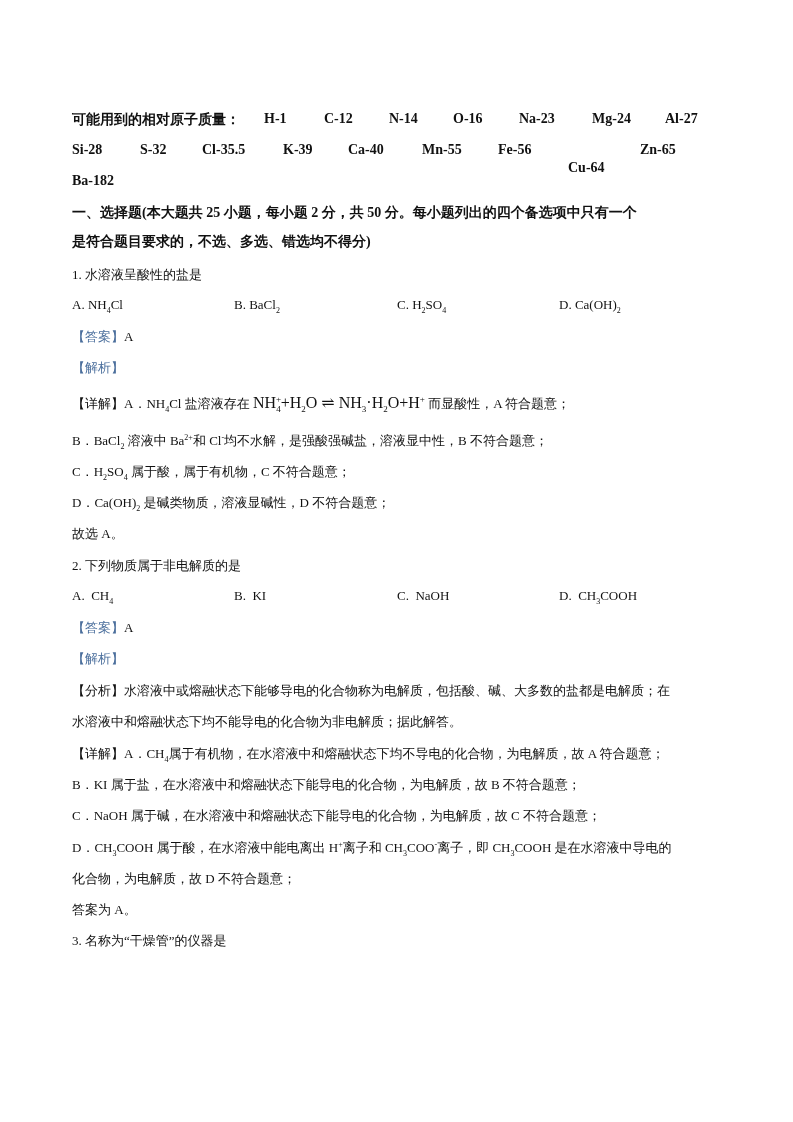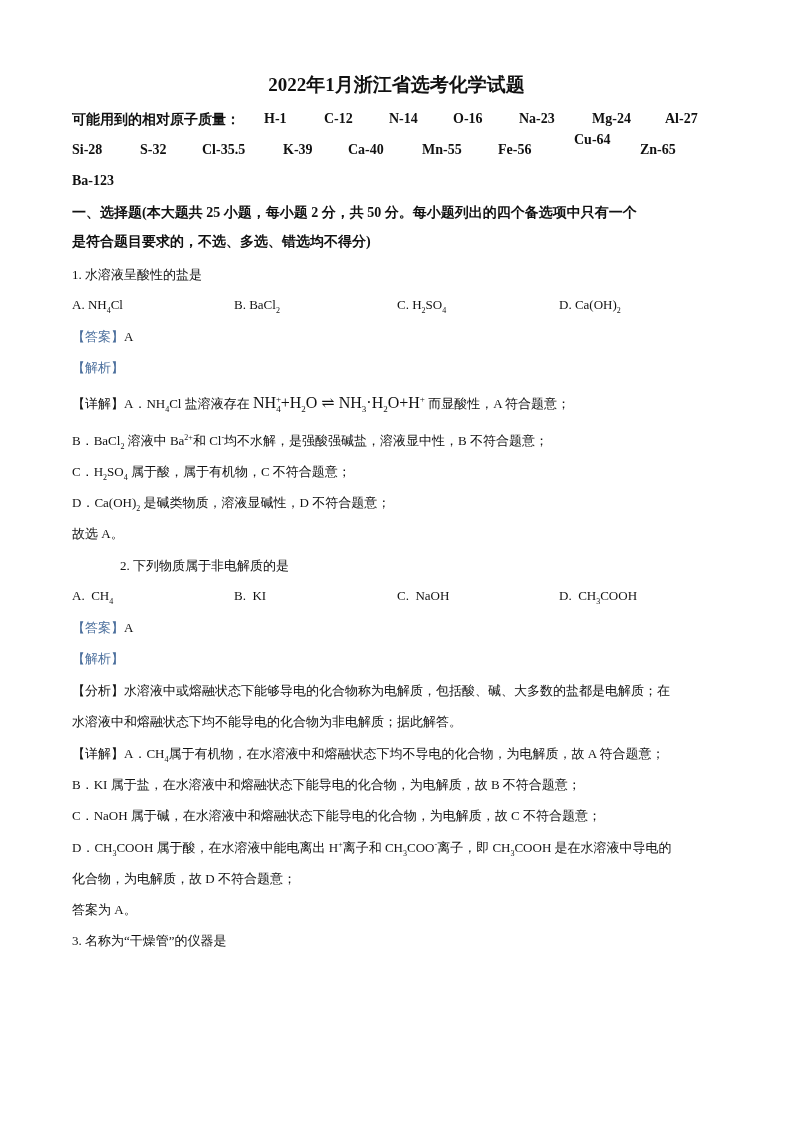--- a/index.html
+++ b/index.html
@@ -15,43 +15,42 @@
   .tag-blue { color: #4a6e9c; }
   sub, sup { font-size: 8px; line-height: 0; }
   .eq { font-size: 16px; }
   .eq sub, .eq sup { font-size: 9px; }
 </style>
 </head>
 <body>
 
 <div class="page">
 
-  <div class="title">2022年1月浙江省选考化学试题</div>
 
   <div class="masses bold">
     <span style="left:72px;top:111px;">可能用到的相对原子质量：</span>
     <span style="left:264px;top:111px;">H-1</span>
     <span style="left:324px;top:111px;">C-12</span>
     <span style="left:389px;top:111px;">N-14</span>
     <span style="left:453px;top:111px;">O-16</span>
     <span style="left:519px;top:111px;">Na-23</span>
     <span style="left:592px;top:111px;">Mg-24</span>
     <span style="left:665px;top:111px;">Al-27</span>
 
     <span style="left:72px;top:142px;">Si-28</span>
     <span style="left:140px;top:142px;">S-32</span>
     <span style="left:202px;top:142px;">Cl-35.5</span>
     <span style="left:283px;top:142px;">K-39</span>
     <span style="left:348px;top:142px;">Ca-40</span>
     <span style="left:422px;top:142px;">Mn-55</span>
     <span style="left:498px;top:142px;">Fe-56</span>
-    <span style="left:568px;top:132px;margin-left:6px;">Cu-64</span>
+    <span style="left:568px;top:160px;">Cu-64</span>
     <span style="left:640px;top:142px;">Zn-65</span>
 
-    <span style="left:72px;top:173px;">Ba-123</span>
+    <span style="left:72px;top:173px;">Ba-182</span>
   </div>
 
   <div class="line bold" style="top:204px;">一、选择题(本大题共 25 小题，每小题 2 分，共 50 分。每小题列出的四个备选项中只有一个</div>
   <div class="line bold" style="top:233px;">是符合题目要求的，不选、多选、错选均不得分)</div>
 
   <div class="line" style="top:266px;">
     <span>1.</span> <span>水溶液呈酸性的盐是</span>
   </div>
   <div>
     <span class="opt" style="left:72px;top:297px;font-size:13px;"><span>A. </span><span>NH</span><sub>4</sub><span>Cl</span></span>
@@ -72,21 +71,21 @@
     <span>B．BaCl</span><sub>2</sub><span> 溶液中 Ba</span><sup>2+</sup><span>和 Cl</span><sup>-</sup><span>均不水解，是强酸强碱盐，溶液显中性，B 不符合题意；</span>
   </div>
   <div class="line" style="top:463px;">
     <span>C．H</span><sub>2</sub><span>SO</span><sub>4</sub><span> 属于酸，属于有机物，C 不符合题意；</span>
   </div>
   <div class="line" style="top:494px;">
     <span>D．Ca(OH)</span><sub>2</sub><span> 是碱类物质，溶液显碱性，D 不符合题意；</span>
   </div>
   <div class="line" style="top:525px;">故选 A。</div>
 
-  <div class="line" style="top:557px;margin-left:48px;">
+  <div class="line" style="top:557px;">
     <span>2.</span> <span>下列物质属于非电解质的是</span>
   </div>
   <div>
     <span class="opt" style="left:72px;top:588px;font-size:13px;"><span style="white-space:pre;">A.  </span><span>CH</span><sub>4</sub></span>
     <span class="opt" style="left:234px;top:588px;font-size:13px;"><span style="white-space:pre;">B.  </span><span>KI</span></span>
     <span class="opt" style="left:397px;top:588px;font-size:13px;"><span style="white-space:pre;">C.  </span><span>NaOH</span></span>
     <span class="opt" style="left:559px;top:588px;font-size:13px;"><span style="white-space:pre;">D.  </span><span>CH</span><sub>3</sub><span>COOH</span></span>
   </div>
   <div class="line" style="top:619px;">
     <span class="tag-blue">【答案】</span><span>A</span>

